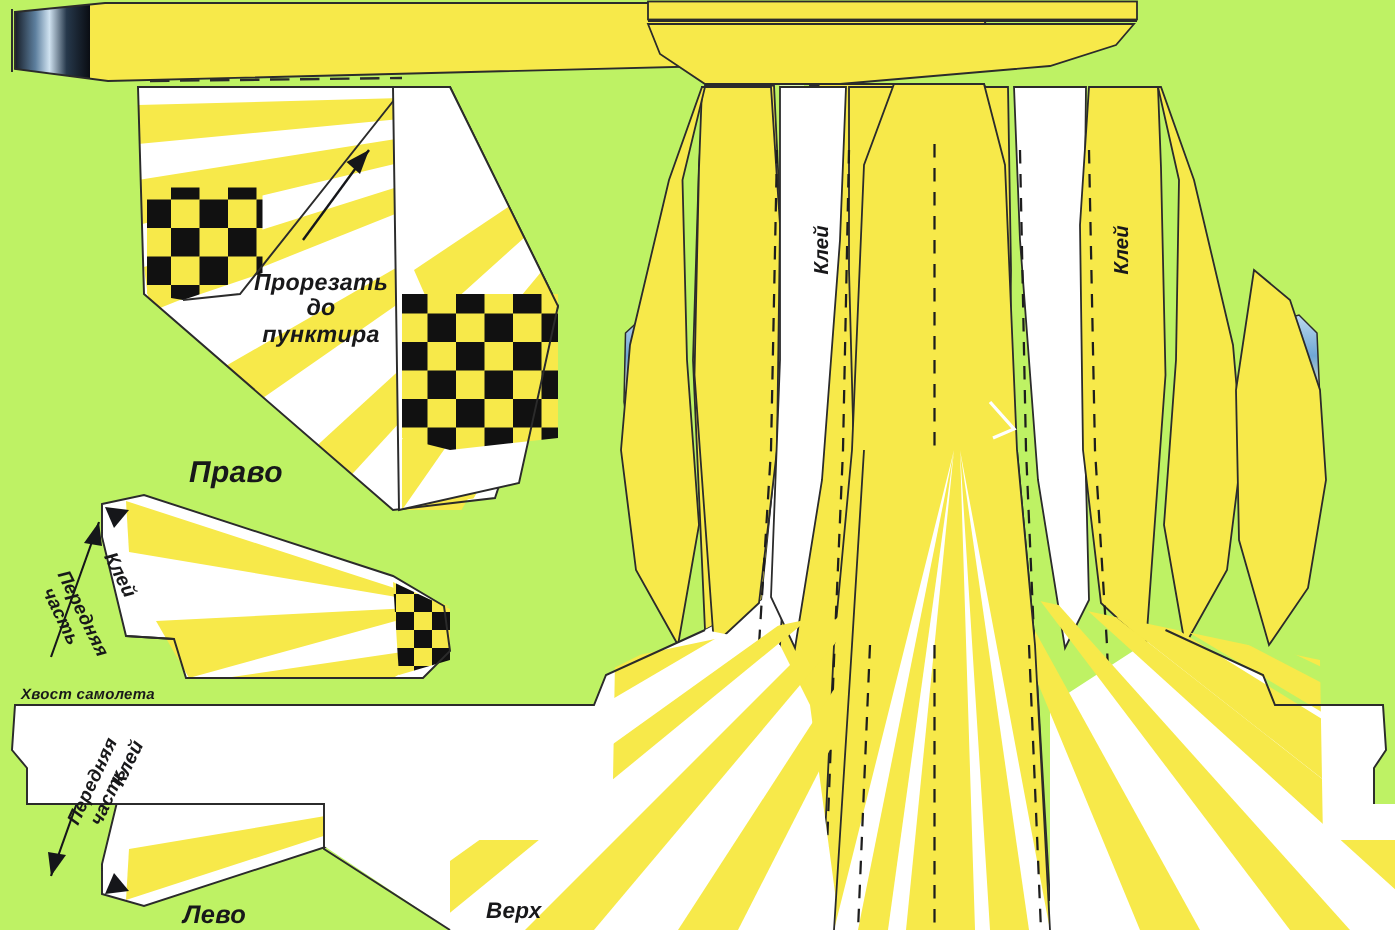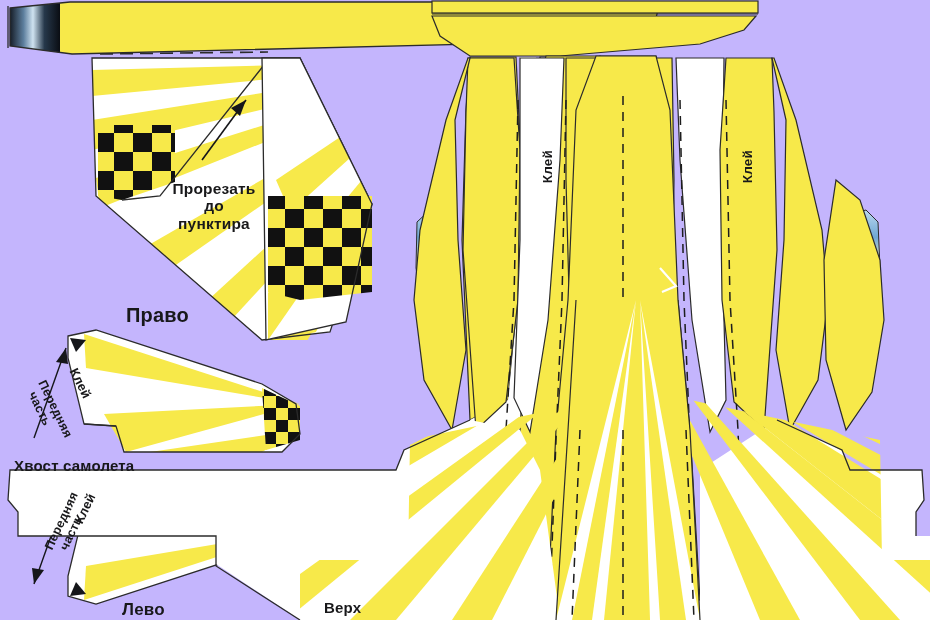--- a/index.html
+++ b/index.html
@@ -10,21 +10,22 @@
   body {
     width: 930px;
     height: 620px;
     overflow: hidden;
     font-family: "Liberation Sans", sans-serif;
   }
   #sheet {
     position: relative;
     width: 930px;
     height: 620px;
-    background: #c4b5fd;
+    background: #bef264;
+    font-style: italic;
   }
   #sheet svg {
     position: absolute;
     top: 0;
     left: 0;
     display: block;
   }
   .lbl {
     position: absolute;
     font-family: "Liberation Sans", sans-serif;
@@ -36,21 +37,21 @@
   }
   .t-cut {
     left: 168px; top: 180px;
     font-size: 15.5px;
     text-align: center;
     width: 92px;
   }
   .t-pravo  { left: 126px; top: 304px; font-size: 20px; }
   .t-levo   { left: 122px; top: 600px; font-size: 17px; }
   .t-verh   { left: 324px; top: 600px; font-size: 15px; text-align: center; }
-  .t-hvost  { left: 14px;  top: 458px; font-size: 15px; }
+  .t-hvost  { left: 14px;  top: 458px; font-size: 10px; }
   .t-kleyA  { left: 79px;  top: 366px; font-size: 13px; transform: rotate(63deg); transform-origin: left top; }
   .t-kleyB  { left: 72px;  top: 520px; font-size: 13px; transform: rotate(-64deg); transform-origin: left top; }
   .t-frontA { left: 48px;  top: 378px; font-size: 12.5px; transform: rotate(64deg); transform-origin: left top; }
   .t-frontB { left: 42px;  top: 546px; font-size: 12.5px; transform: rotate(-65deg); transform-origin: left top; }
   .t-kley1  { left: 540px; top: 150px; font-size: 13.5px; writing-mode: vertical-rl; transform: rotate(180deg); }
   .t-kley2  { left: 740px; top: 150px; font-size: 13.5px; writing-mode: vertical-rl; transform: rotate(180deg); }
   .fp-line1 { display: block; }
   .fp-line2 { display: block; margin-left: 6px; }
 </style>
 </head>

